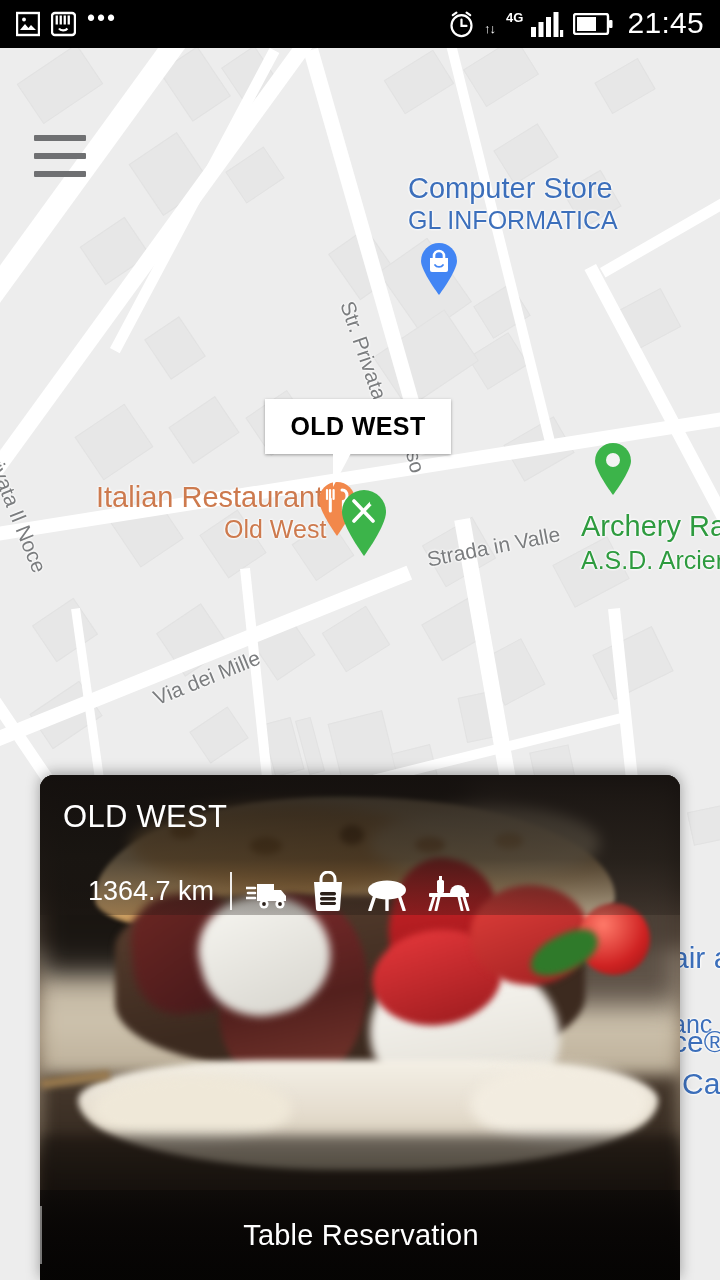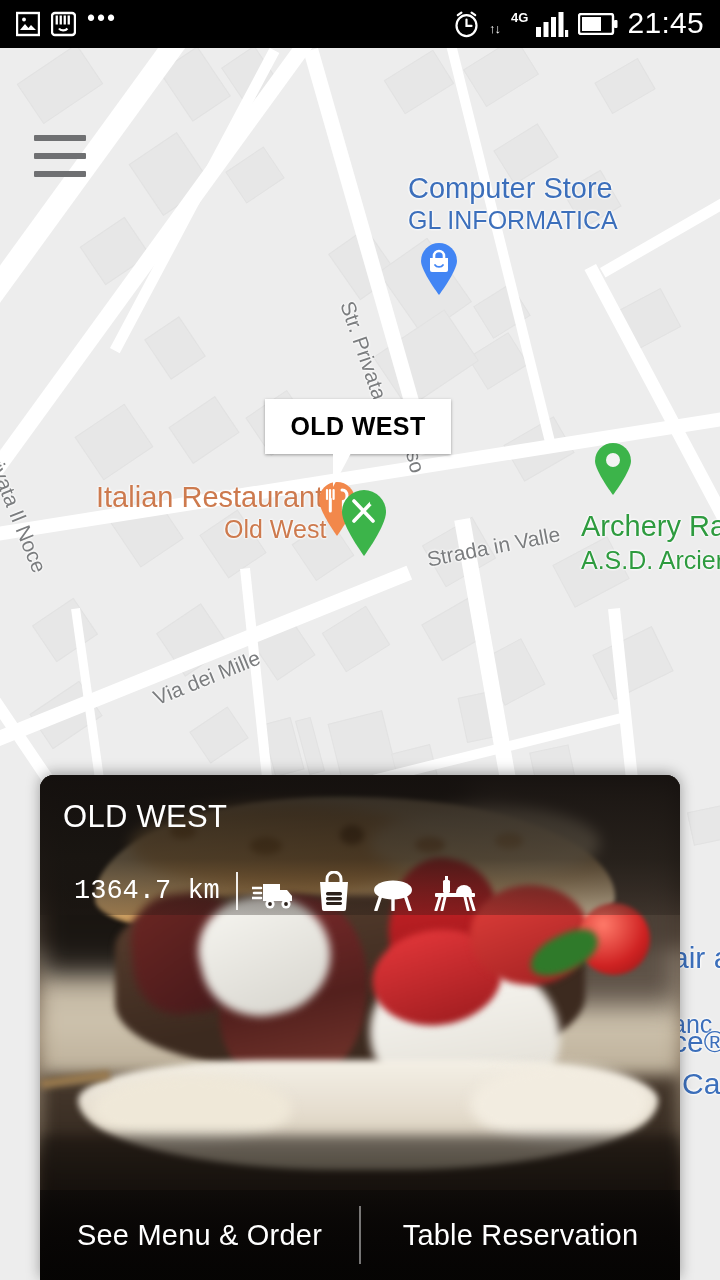--- a/index.html
+++ b/index.html
@@ -7,21 +7,21 @@
     font-family:"Liberation Sans", sans-serif; }
 
   #screen { position:relative; width:720px; height:1280px; overflow:hidden; background:#eceded; }
 
   
   #statusbar { position:absolute; left:0; top:0; width:720px; height:48px;
     background:#000; color:#fff; display:flex; align-items:center; z-index:60; }
   #sb-left { display:flex; align-items:center; gap:11px; padding-left:16px; }
   #sb-right { margin-left:auto; display:flex; align-items:center; gap:9px; padding-right:16px; }
   .sb-ico { display:block; }
-  #sb-clock { font-size:30px; letter-spacing:0.3px; font-weight:400; 
+  #sb-clock { font-size:30px; letter-spacing:0.3px; font-weight:400; margin-left:5px;
     line-height:1; position:relative; top:-1px; }
   #sb-dots { font-size:23px; letter-spacing:2px; line-height:1; position:relative; top:-6px; color:#fff; }
   #sb-4g { font-size:13px; font-weight:700; position:relative; top:-7px; left:2px; }
   .updown { font-size:13px; position:relative; top:4px; letter-spacing:-1px; }
 
   
   #map { position:absolute; left:0; top:48px; width:720px; height:1232px;
     background:#ededed; overflow:hidden; }
   .roadwrap { position:absolute; left:0; top:0; width:720px; height:1232px; }
 
@@ -74,21 +74,21 @@
     background:linear-gradient(180deg, rgba(20,16,14,.88) 0%, rgba(26,22,18,.72) 60%, rgba(30,24,20,.30) 100%); }
 
   #card-title { position:absolute; left:23px; top:24px; color:#fff; font-size:31px;
     letter-spacing:.3px; z-index:4; }
   #open-badge { position:absolute; right:22px; top:18px; width:150px; height:52px;
     background:#4ec45a; border-radius:6px; color:#fff; font-size:29px;
     display:flex; align-items:center; justify-content:center; z-index:4; letter-spacing:.5px; }
   #card-sub { position:absolute; left:23px; top:96px; display:flex; align-items:center;
     color:#fff; z-index:4; }
   #cuisine { font-size:27px; }
-  #distance { font-size:27px; margin-left:11px;font-family:Liberation Mono, monospace; }
+  #distance { font-size:27px; margin-left:25px; }
   #vdiv { width:2px; height:38px; background:rgba(255,255,255,.9); margin:0 14px 0 16px; }
   #svc-icons { display:flex; align-items:flex-end; gap:19px; }
   #svc-icons svg { display:block; }
 
   #cardbottom { position:absolute; left:0; bottom:0; width:100%; height:90px; z-index:5;
     display:flex; align-items:center; }
   #cardbottom:before { content:""; position:absolute; inset:0;
     background:linear-gradient(180deg, rgba(10,8,7,.55) 0%, rgba(8,6,5,.88) 45%, rgba(5,4,3,.95) 100%); }
   .cbtn { position:relative; flex:1; text-align:center; color:#fff; font-size:29px;
     z-index:2; letter-spacing:.2px; }
@@ -363,18 +363,17 @@
           <rect x="10" y="5" width="7" height="13" rx="1.6" fill="#fff"></rect>
           <rect x="12" y="1" width="3" height="5" fill="#fff"></rect>
           <path d="M23 18a8 8 0 0116 0z" fill="#fff"></path>
           <rect x="2" y="18" width="40" height="4" rx="1" fill="#fff"></rect>
           <path d="M7 22L3 35M37 22l4 13M12 22L9 35M32 22l3 13" stroke="#fff" stroke-width="3" stroke-linecap="round"></path>
         </svg>
       </span>
     </div>
 
     <div id="cardbottom">
-      <div class="cbtn">See Menu &amp; Order</div>
       <div id="cbtn-div"></div>
       <div class="cbtn">Table Reservation</div>
     </div>
   </div>
 </div>
 
 </body></html>

